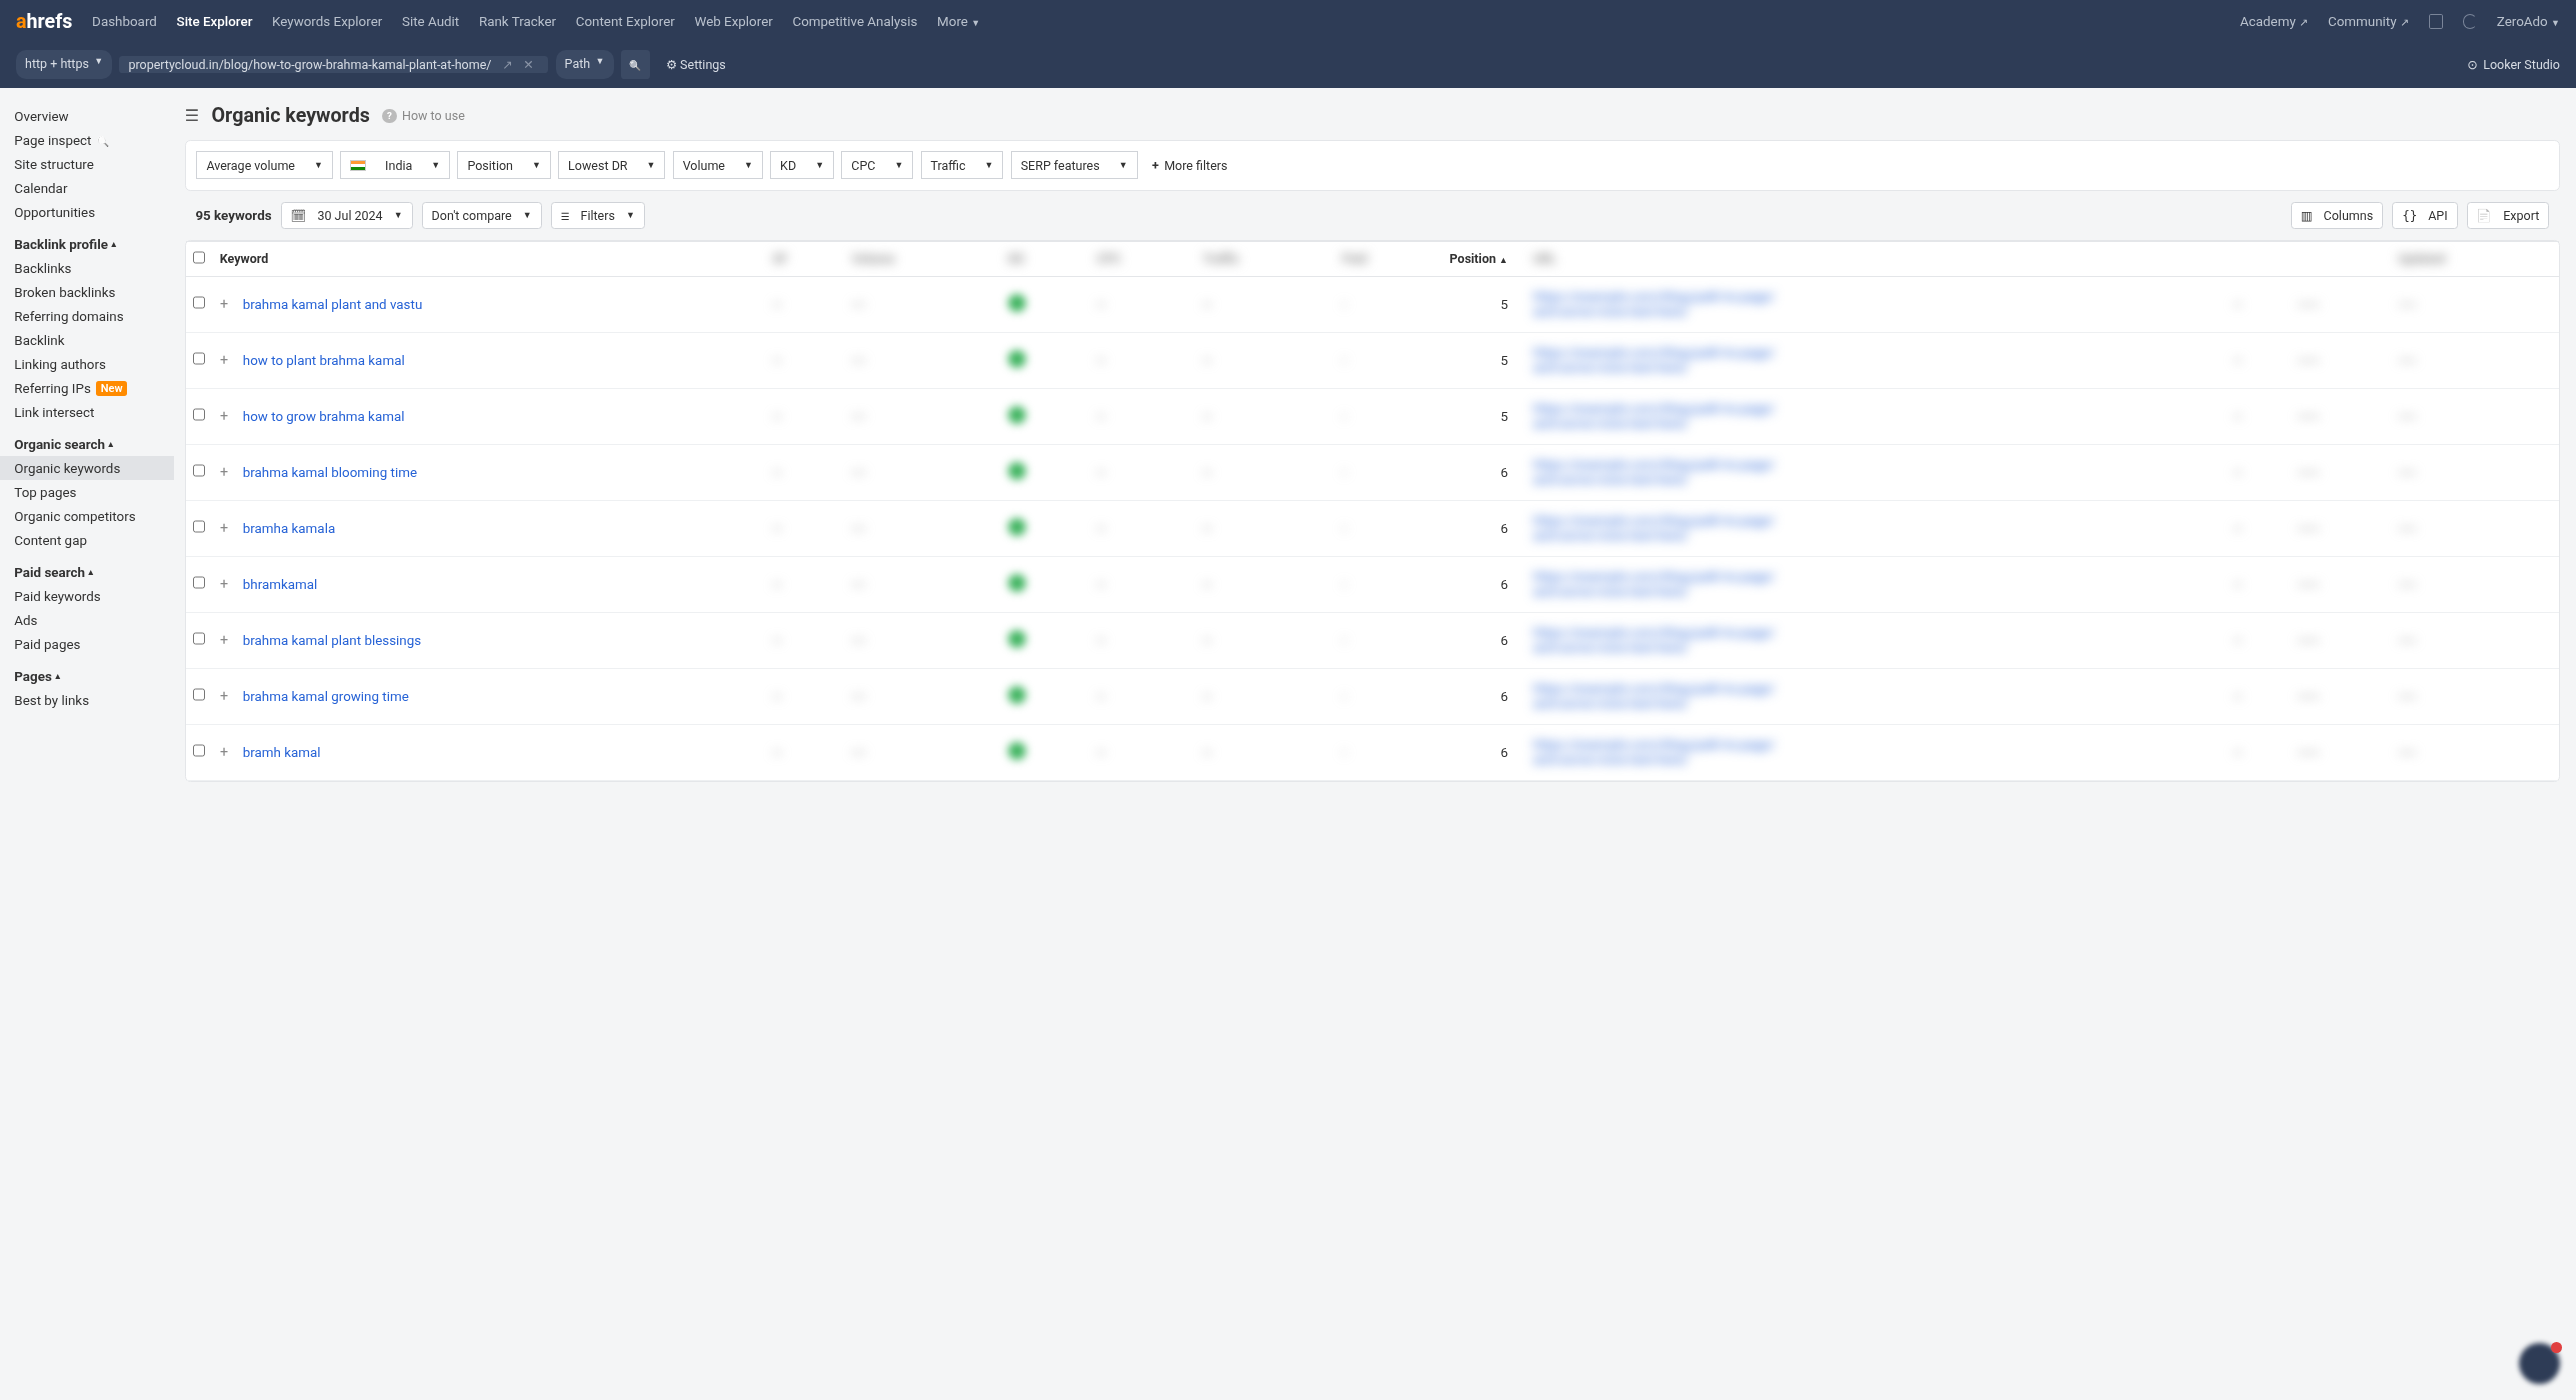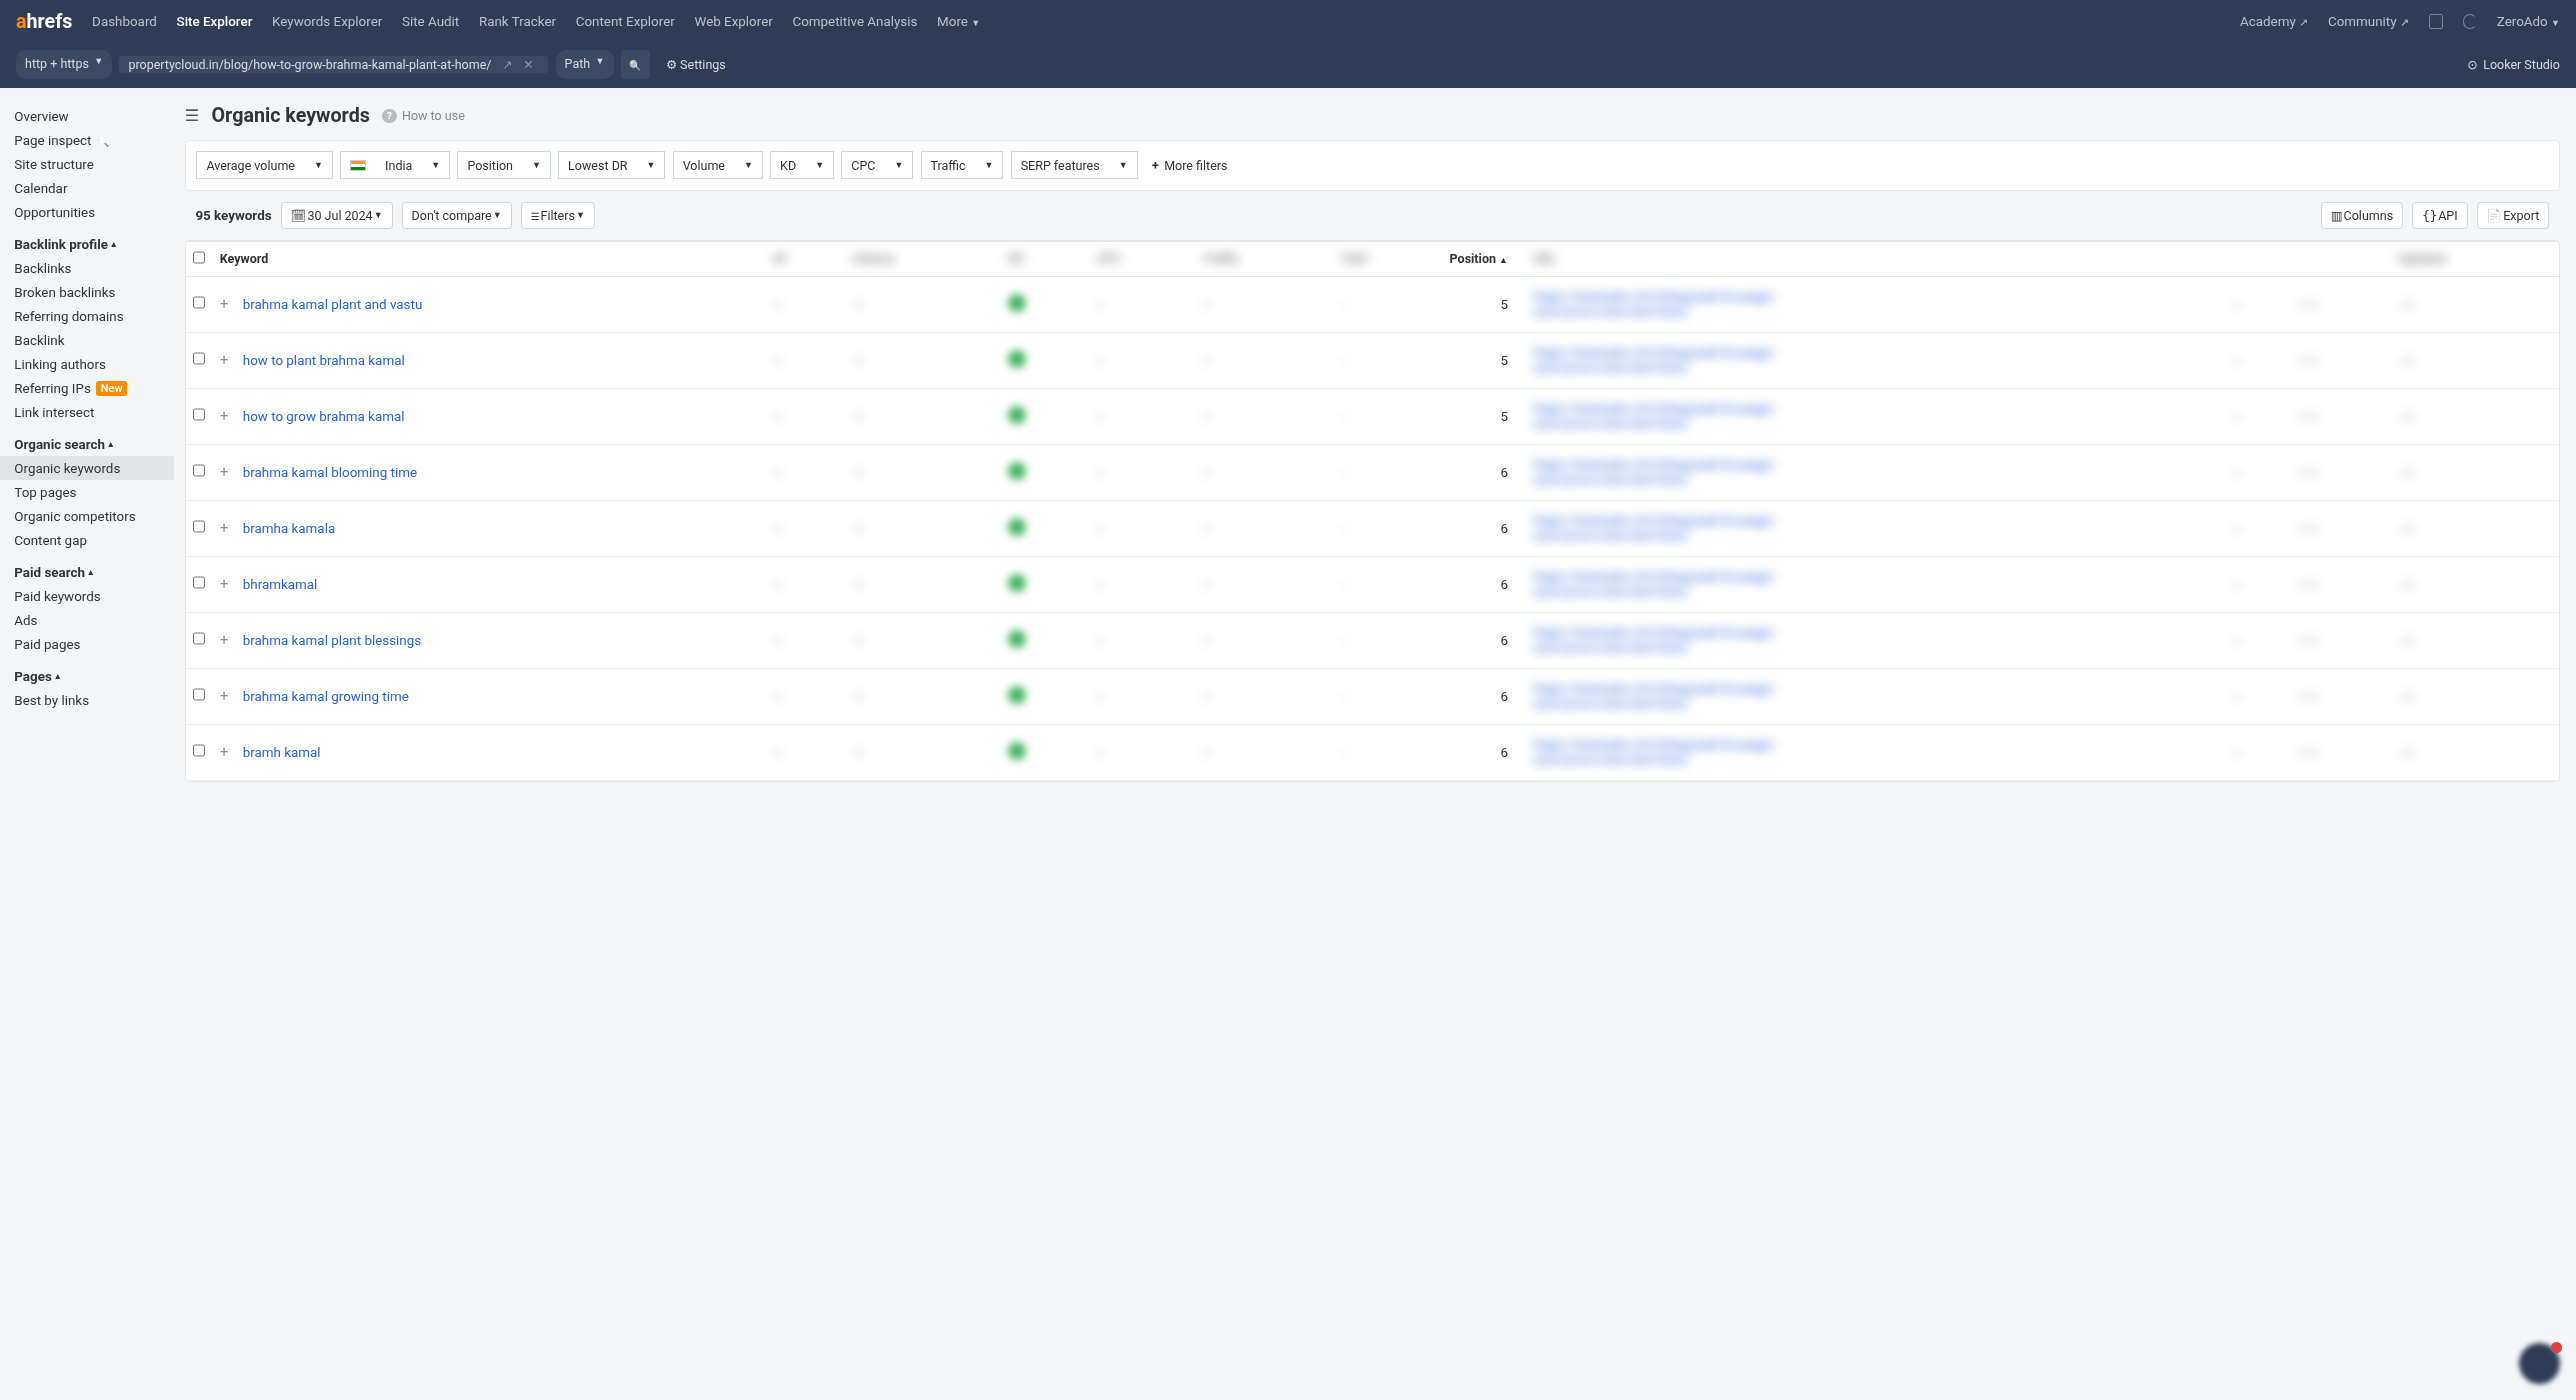--- a/index.html
+++ b/index.html
@@ -33,21 +33,21 @@
 .page-head .howto { color: #888; font-size: 12.5px; display: flex; align-items: center; gap: 5.4px; }
 .hamburger { font-size: 16px; color: #555; }
 .panel { background: #fff; border: 0.9px solid #e4e6e9; border-radius: 5.4px; }
 .filters { display: flex; align-items: center; padding: 10.7px; gap: 7.2px; flex-wrap: wrap; }
 .filter-btn { border: 0.9px solid #d0d3d8; border-radius: 0; padding: 5.4px 9px; background: #fff; display: flex; align-items: center; gap: 19px; font-size: 12.5px; cursor: pointer; }
 .filter-btn .flag { width: 16px; height: 10.7px; display: inline-block; background: linear-gradient(to bottom, #ff9933 33%, #fff 33%, #fff 66%, #138808 66%); border: 0.9px solid #ccc; }
 .more-filters { display: flex; align-items: center; gap: 5.4px; color: #333; padding: 5.4px 7.2px; cursor: pointer; }
 .controls { display: flex; align-items: center; padding: 10.7px; gap: 9px; }
 .controls .count { font-weight: 700; font-size: 13.4px; }
 .controls .spacer { flex: 1; }
-.controls .ctrl-btn { border: 0.9px solid #d0d3d8; border-radius: 3.6px; padding: 5.4px 9px; background: #fff; display: flex; align-items: center; gap: 1px; font-size: 12.5px; cursor: pointer; }
+.controls .ctrl-btn { border: 0.9px solid #d0d3d8; border-radius: 3.6px; padding: 5.4px 9px; background: #fff; display: flex; align-items: center; gap: 11px; font-size: 12.5px; cursor: pointer; }
 .table { width: 100%; border-collapse: collapse; }
 .table th { text-align: left; padding: 9px 7.2px; border-top: 0.9px solid #e4e6e9; border-bottom: 0.9px solid #e4e6e9; font-weight: 700; font-size: 12.5px; color: #333; }
 .table td { padding: 12.5px 7.2px; border-bottom: 0.9px solid #eef0f2; font-size: 13.4px; vertical-align: middle; }
 .table .kw-link { color: #2763d6; cursor: pointer; }
 .table .chk { width: 25px; text-align: center; }
 .table .plus { width: 23px; color: #888; cursor: pointer; text-align: center; font-size: 14.3px; }
 .table .pos { text-align: right; width: 72px; padding-right: 18px; }
 .table .blur { filter: blur(5.4px); color: #999; }
 .table .blur-link { filter: blur(5.4px); color: #2763d6; }
 .table .green-dot { width: 18px; height: 18px; background: #3db35e; border-radius: 50%; display: inline-block; filter: blur(4.5px); }

